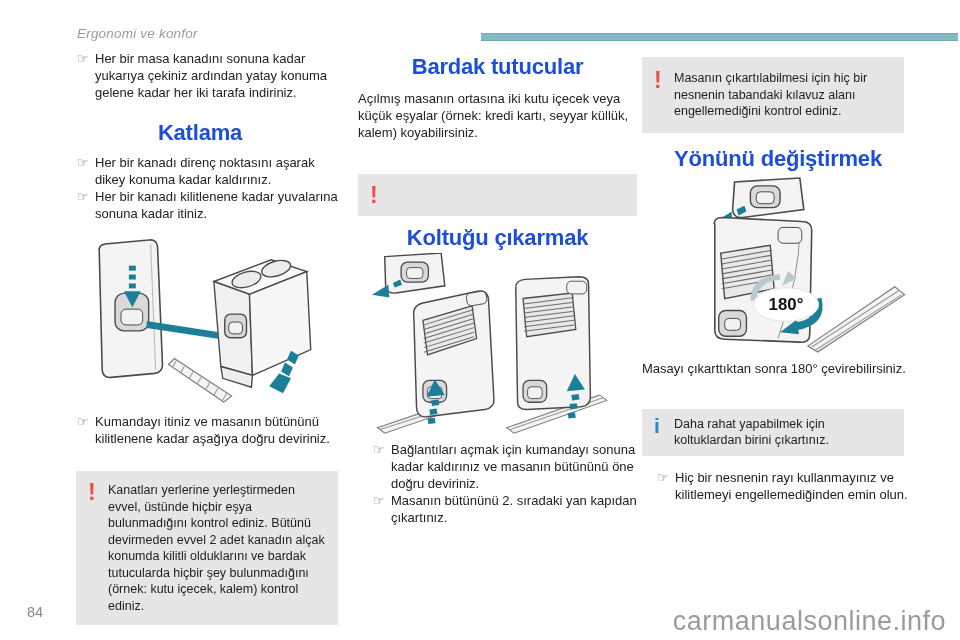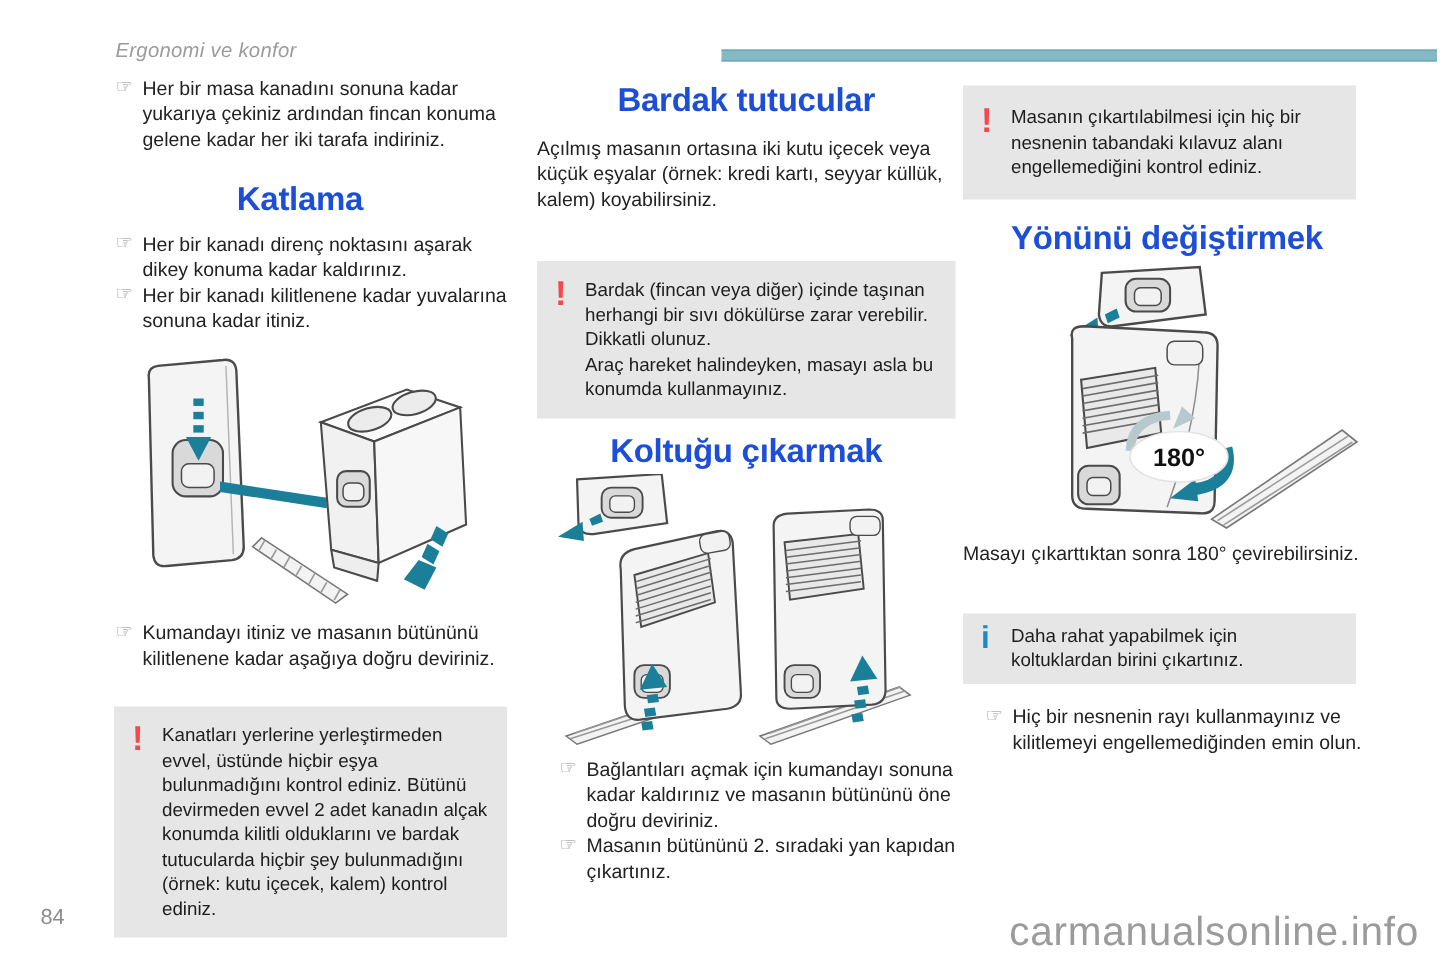--- a/index.html
+++ b/index.html
@@ -70,21 +70,21 @@
 </style>
 </head>
 <body>
 
 <div class="running-header">Ergonomi ve konfor</div>
 <div class="accent-bar"></div>
 
 <div class="col col1">
   <div class="bullet indent">
     <span class="hand">☞</span>
-    <span class="btxt">Her bir masa kanadını sonuna kadar yukarıya çekiniz ardından fincan konuma gelene kadar her iki tarafa indiriniz.</span>
+    <span class="btxt">Her bir masa kanadını sonuna kadar yukarıya çekiniz ardından yatay konuma gelene kadar her iki tarafa indiriniz.</span>
   </div>
   <h2 style="margin-top:20px;">Katlama</h2>
   <div class="bullet indent" style="margin-top:9px;">
     <span class="hand">☞</span>
     <span class="btxt">Her bir kanadı direnç noktasını aşarak dikey konuma kadar kaldırınız.</span>
   </div>
   <div class="bullet indent">
     <span class="hand">☞</span>
     <span class="btxt">Her bir kanadı kilitlenene kadar yuvalarına sonuna kadar itiniz.</span>
   </div>
@@ -136,23 +136,20 @@
     <span class="gtxt">Kanatları yerlerine yerleştirmeden evvel, üstünde hiçbir eşya bulunmadığını kontrol ediniz. Bütünü devirmeden evvel 2 adet kanadın alçak konumda kilitli olduklarını ve bardak tutucularda hiçbir şey bulunmadığını (örnek: kutu içecek, kalem) kontrol ediniz.</span>
   </div>
 </div>
 
 <div class="col col2">
   <h2 style="margin-top:5px;">Bardak tutucular</h2>
   <p style="margin-top:11px;">Açılmış masanın ortasına iki kutu içecek veya küçük eşyalar (örnek: kredi kartı, seyyar küllük, kalem) koyabilirsiniz.</p>
 
   <div class="graybox" style="margin-top:33px;width:279px;">
     <span class="mark warn">!</span>
-    <span class="gtxt prelines">Bardak (fincan veya diğer) içinde taşınan herhangi bir sıvı dökülürse zarar verebilir.
-Dikkatli olunuz.
-Araç hareket halindeyken, masayı asla bu konumda kullanmayınız.</span>
   </div>
 
   <h2 style="margin-top:10px;">Koltuğu çıkarmak</h2>
 
   <svg class="illus" width="270" height="182" viewBox="0 0 270 200" style="margin-top:3px;">
 
     <path class="outline" d="M16,4 L78,0 L82,36 L28,44 Q18,45 17,36 Z"></path>
     <rect class="recess" x="34" y="10" width="30" height="22" rx="7"></rect>
     <rect class="inner" x="40" y="16" width="18" height="12" rx="4"></rect>
     <polygon class="teal" points="2,46 20,35 21,49"></polygon>

